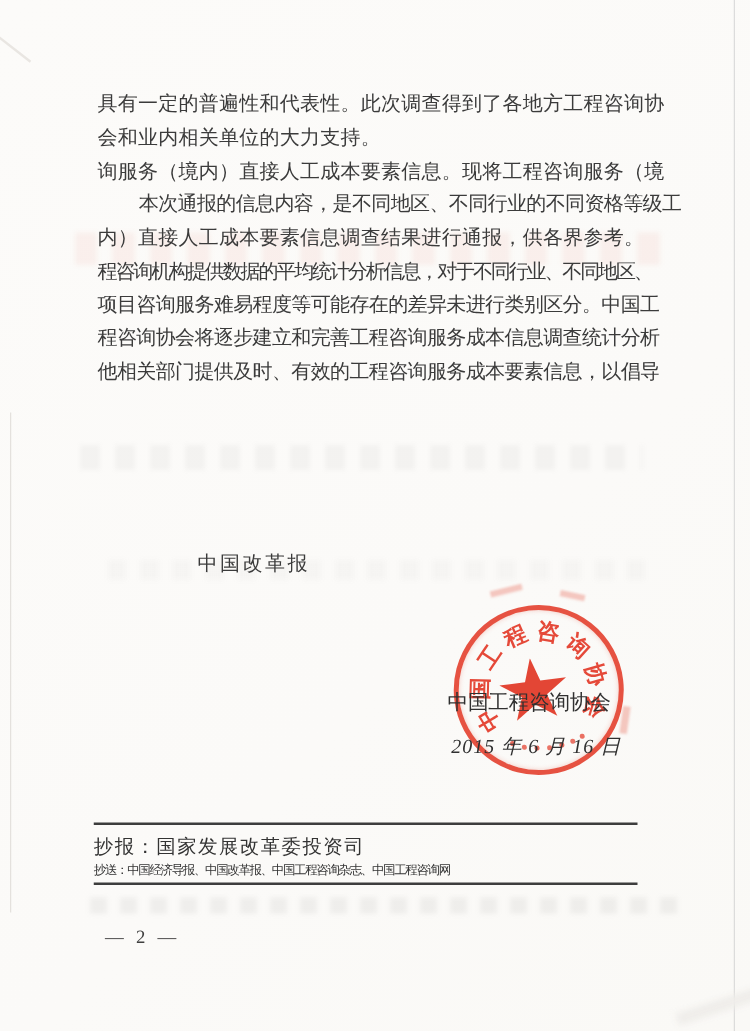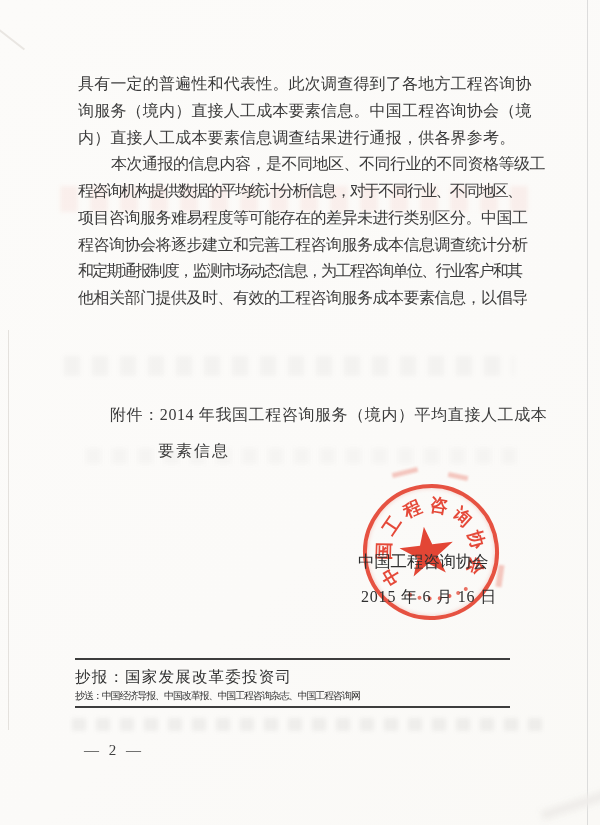--- a/index.html
+++ b/index.html
@@ -107,21 +107,21 @@
   .sg2 { left: 448px; top: 474px; width: 20px; height: 5px; transform: rotate(12deg); }
   .sg3 { left: 497px; top: 565px; width: 6px; height: 22px; transform: rotate(8deg); }
 
   
   .sig-org {
     position: absolute; left: 358px; top: 551px;
     font-size: 16.5px; color: #303030; letter-spacing: -.2px; white-space: nowrap;
   }
   .sig-date {
     position: absolute; left: 361px; top: 587px;
-    font-size: 16px; color: #303030; letter-spacing: .8px; white-space: nowrap;
+    font-size: 16px; color: #303030; letter-spacing: .8px; white-space: nowrap; font-style: italic;
   }
 
   
   .rule { position: absolute; left: 75px; width: 435px; height: 2px; background: #3d3d3d; }
   .rule-top { top: 658px; }
   .rule-bottom { top: 706px; }
   .copy-report {
     position: absolute; left: 75px; top: 667px;
     font-size: 15.5px; letter-spacing: 1.2px; color: #333; white-space: nowrap;
   }
@@ -143,32 +143,31 @@
   <div class="edge-left"></div>
   <div class="smudge-tl"></div>
   <div class="smudge-br"></div>
   <div class="ghost ghost-red-1"></div>
   <div class="ghost ghost-gray-1"></div>
   <div class="ghost ghost-gray-2"></div>
   <div class="ghost ghost-gray-3"></div>
 
   <div class="body-text">
     <div class="line">具有一定的普遍性和代表性。此次调查得到了各地方工程咨询协</div>
-    <div class="line">询服务（境内）直接人工成本要素信息。中国工程咨询协会（境</div>
+    <div class="line">会和业内相关单位的大力支持。</div>
+    <div class="line">询服务（境内）直接人工成本要素信息。现将工程咨询服务（境</div>
+    <div class="line indent t1">本次通报的信息内容，是不同地区、不同行业的不同资格等级工</div>
     <div class="line">内）直接人工成本要素信息调查结果进行通报，供各界参考。</div>
-    <div class="line indent t1">本次通报的信息内容，是不同地区、不同行业的不同资格等级工</div>
     <div class="line t2">程咨询机构提供数据的平均统计分析信息，对于不同行业、不同地区、</div>
     <div class="line t1">项目咨询服务难易程度等可能存在的差异未进行类别区分。中国工</div>
     <div class="line t1">程咨询协会将逐步建立和完善工程咨询服务成本信息调查统计分析</div>
-    <div class="line t2">和定期通报制度，监测市场动态信息，为工程咨询单位、行业客户和其</div>
     <div class="line t1">他相关部门提供及时、有效的工程咨询服务成本要素信息，以倡导</div>
   </div>
 
-  <div class="attach-1">附件：2014 年我国工程咨询服务（境内）平均直接人工成本</div>
-  <div class="attach-2">要素信息</div>
+  <div class="attach-2">中国改革报</div>
 
   <div class="seal">
     <div class="seal-ring"></div>
     <span class="seal-char" style="transform: translate(-50%,-50%) rotate(-114deg) translateY(-47px);">中</span>
     <span class="seal-char" style="transform: translate(-50%,-50%) rotate(-81.5deg) translateY(-47px);">国</span>
     <span class="seal-char" style="transform: translate(-50%,-50%) rotate(-49deg) translateY(-47px);">工</span>
     <span class="seal-char" style="transform: translate(-50%,-50%) rotate(-16.5deg) translateY(-47px);">程</span>
     <span class="seal-char" style="transform: translate(-50%,-50%) rotate(16.5deg) translateY(-47px);">咨</span>
     <span class="seal-char" style="transform: translate(-50%,-50%) rotate(49deg) translateY(-47px);">询</span>
     <span class="seal-char" style="transform: translate(-50%,-50%) rotate(81.5deg) translateY(-47px);">协</span>

